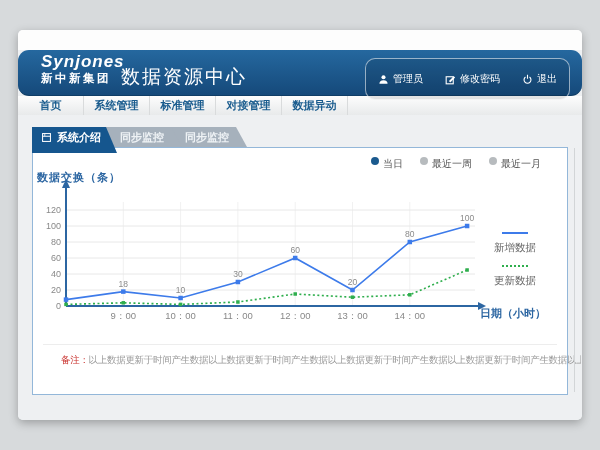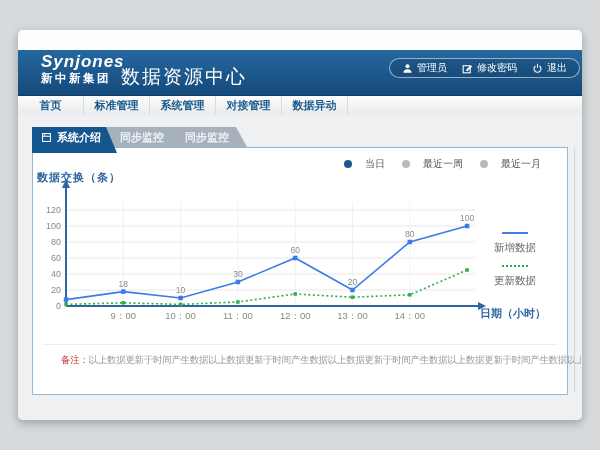--- a/index.html
+++ b/index.html
@@ -2,47 +2,47 @@
 <html><head>
 <meta charset="utf-8">
 <style>
   html,body{margin:0;padding:0;}
   .stage{position:relative;width:600px;height:450px;background:#d7dadc;overflow:hidden;
          font-family:"Liberation Sans","DejaVu Sans",sans-serif;}
   .window{position:absolute;left:18px;top:30px;width:564px;height:390px;background:#eef0f2;
           border-radius:5px;box-shadow:0 3px 10px rgba(0,0,0,.28);overflow:hidden;}
   .win-top{height:20px;background:#fdfdfd;}
   
-  .header{height:45px;background:linear-gradient(#25689f,#15497a);position:relative;border-bottom:1px solid #0f3d66;}
+  .header{height:45px;background:linear-gradient(#25689f,#15497a);position:relative;border-bottom:1px solid #0f3d66;border-radius:11px;}
   .logo{position:absolute;left:23px;top:3px;color:#fff;line-height:1.1;}
   .logo-en{font-size:17px;font-weight:bold;font-style:italic;letter-spacing:1px;}
   .logo-cn{font-size:11.5px;font-weight:bold;letter-spacing:2.5px;}
   .app-title{position:absolute;left:103px;top:14px;color:#fff;font-size:19px;letter-spacing:2px;}
-  .user-pill{position:absolute;right:2px;top:8px;height:18px;display:flex;align-items:center;gap:15px;
-             padding:0 12px;border:1px solid rgba(255,255,255,.55);border-radius:10px;background:rgba(0,0,0,.10);}
+  .user-pill{position:absolute;right:12px;top:8px;height:18px;display:flex;align-items:center;gap:22px;
+             padding:11px 12px;border:1px solid rgba(255,255,255,.55);border-radius:10px;background:rgba(0,0,0,.10);}
   .user-item{display:flex;align-items:center;gap:4px;color:#fff;font-size:10px;cursor:pointer;white-space:nowrap;}
   .user-item svg{display:block;}
   
   .nav{height:19px;background:linear-gradient(#fdfdfd,#e8eaeb);border-bottom:1px solid #cfd3d5;
        box-shadow:0 1px 2px rgba(0,0,0,.10);display:flex;}
   .nav-item{width:65px;text-align:center;line-height:19px;font-size:11px;font-weight:bold;color:#1a5c8e;
             border-right:1px solid #d9dbdc;cursor:pointer;}
   
   .content{position:absolute;left:0;right:0;top:85px;bottom:0;background:#eef0f2;}
   .tabs{display:flex;margin:12px 0 0 14px;height:20px;position:relative;}
   .tab{height:20px;line-height:20px;font-size:11px;font-weight:bold;color:#eef2f5;background:#a6b1bc;
        padding:0 18px 0 16px;clip-path:polygon(0 0,calc(100% - 11px) 0,100% 100%,0 100%);
        position:relative;cursor:pointer;}
   .tab.active{background:#15568e;color:#fff;z-index:3;display:flex;align-items:center;gap:5px;padding:0 16px 6px 9px;}
   .tab.t2{z-index:2;margin-left:-13px;}
   .tab.t3{z-index:1;margin-left:-13px;}
   .card{position:relative;margin:0 14px;height:246px;background:#fff;border:1px solid #93b7d9;}
   
   .filters{position:absolute;top:9px;right:26px;display:flex;gap:17px;align-items:center;}
-  .filter{display:flex;align-items:center;gap:13px;font-size:10px;color:#555;cursor:pointer;}
+  .filter{display:flex;gap:4px;font-size:10px;color:#555;cursor:pointer;}
   .dot{width:8px;height:8px;border-radius:50%;background:#b7bbbe;}
   .dot.sel{background:#1b5a8e;}
   .y-title{position:absolute;left:4px;top:22px;font-size:11px;font-weight:bold;color:#2c66a2;letter-spacing:1px;}
   #chart{position:absolute;left:0;top:30px;}
   .x-title{position:absolute;left:447px;top:158px;font-size:11px;font-weight:bold;color:#2c66a2;}
   .legend{position:absolute;left:461px;top:84px;display:flex;flex-direction:column;gap:10px;}
   .legend-item{display:flex;align-items:center;gap:7px;font-size:10.5px;color:#666;flex-direction:column;}
   .sample{width:26px;height:0;}
   .divider{position:absolute;left:10px;right:10px;top:196px;border-top:1px solid #ededed;}
   .note{position:absolute;left:28px;top:206px;font-size:9.5px;letter-spacing:-0.3px;white-space:nowrap;
@@ -84,22 +84,22 @@
               <path d="M4.4 3.8a4.4 4.4 0 1 0 5.2 0" fill="none" stroke="#fff" stroke-width="1.4"></path>
               <line x1="7" y1="1" x2="7" y2="6" stroke="#fff" stroke-width="1.4"></line>
             </svg>
             <span>退出</span>
           </div>
         </div>
     </div>
 
     <div class="nav" id="nav">
         <div class="nav-item">首页</div>
+        <div class="nav-item">系统管理</div>
         <div class="nav-item">标准管理</div>
-        <div class="nav-item">系统管理</div>
         <div class="nav-item">对接管理</div>
         <div class="nav-item">数据异动</div>
       </div>
 
     <div class="content">
       <div class="tabs" id="tabs">
           <div class="tab active">
             <svg width="11" height="11" viewBox="0 0 14 14">
               <rect x="2" y="2" width="10" height="10" fill="none" stroke="#fff" stroke-width="1.3"></rect>
               <line x1="2" y1="5.5" x2="12" y2="5.5" stroke="#fff" stroke-width="1.3"></line>

